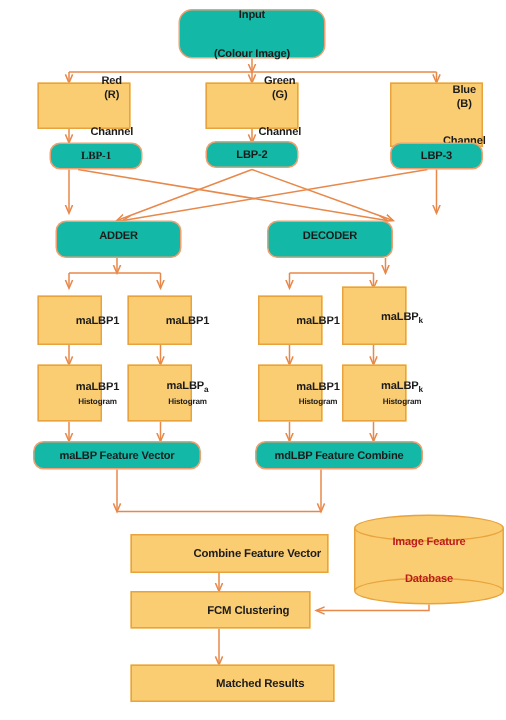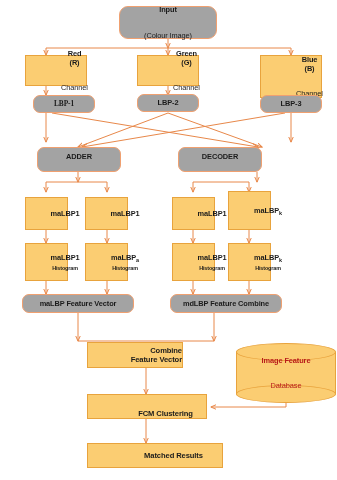--- a/index.html
+++ b/index.html
@@ -31,33 +31,33 @@
     color:#1b1b1b;
     line-height:1.25;
     z-index:2;
   }
   .fill{
     background:#fbcd72;
     border:1px solid #e8a33d;
     padding-left:37px;
   }
   .hollow{
-    background:#a3a3a3;
+    background:#14b8a6;
     border:1px solid #f0a070;
     border-radius:7px;
     text-align:right;
   }
   .hollow-top{
     justify-content:flex-start;
     padding-top:4px;
   }
   .t-main{ font-weight:bold; font-size:7.4px; letter-spacing:-0.1px;}
   .t-sub{ font-weight:bold; font-size:5.4px; margin-top:3px; letter-spacing:-0.1px;}
   .t-line{ font-weight:bold; font-size:7.4px; letter-spacing:-0.1px;}
-  .t-line2{ font-weight:normal; font-size:7.4px; margin-top:16px; letter-spacing:-0.1px;}
+  .t-line2{ font-weight:bold; font-size:7.4px; margin-top:16px; letter-spacing:-0.1px;}
   .t-wide{ font-weight:bold; font-size:7.6px; letter-spacing:-0.1px;}
   sub{ font-size:0.74em; vertical-align:baseline; position:relative; top:2px; }
 
   
   .cylinder{
     position:absolute;
     z-index:2;
   }
   .cyl-body{
     position:absolute;
@@ -240,35 +240,35 @@
     <div class="t-sub">Histogram</div>
   </div>
 
   <div class="node hollow" style="left:22px;top:294px;width:112px;height:19px;">
     <div class="t-line">maLBP Feature Vector</div>
   </div>
   <div class="node hollow" style="left:170px;top:294px;width:112px;height:19px;">
     <div class="t-line">mdLBP Feature Combine</div>
   </div>
 
-  <div class="node fill" style="left:87px;top:342px;width:96px;height:26px;text-align:right;">
+  <div class="node fill" style="left:87px;top:356px;width:132px;height:26px;">
     <div class="t-wide">Combine Feature Vector</div>
   </div>
 
   <div class="cylinder" style="left:236px;top:343px;width:100px;height:60px;">
     <div class="cyl-body"></div>
     <div class="cyl-bottom"></div>
     <div class="cyl-top"></div>
     <div class="cyl-label">
       <div class="t-line">Image Feature</div>
       <div class="t-line2">Database</div>
     </div>
   </div>
 
-  <div class="node fill" style="left:87px;top:394px;width:120px;height:25px;justify-content:flex-end;">
+  <div class="node fill" style="left:87px;top:394px;width:120px;height:25px;">
     <div class="t-wide">FCM Clustering</div>
   </div>
 
   <div class="node fill" style="left:87px;top:443px;width:136px;height:25px;">
     <div class="t-wide">Matched Results</div>
   </div>
 
 </div>
 
 </body></html>

